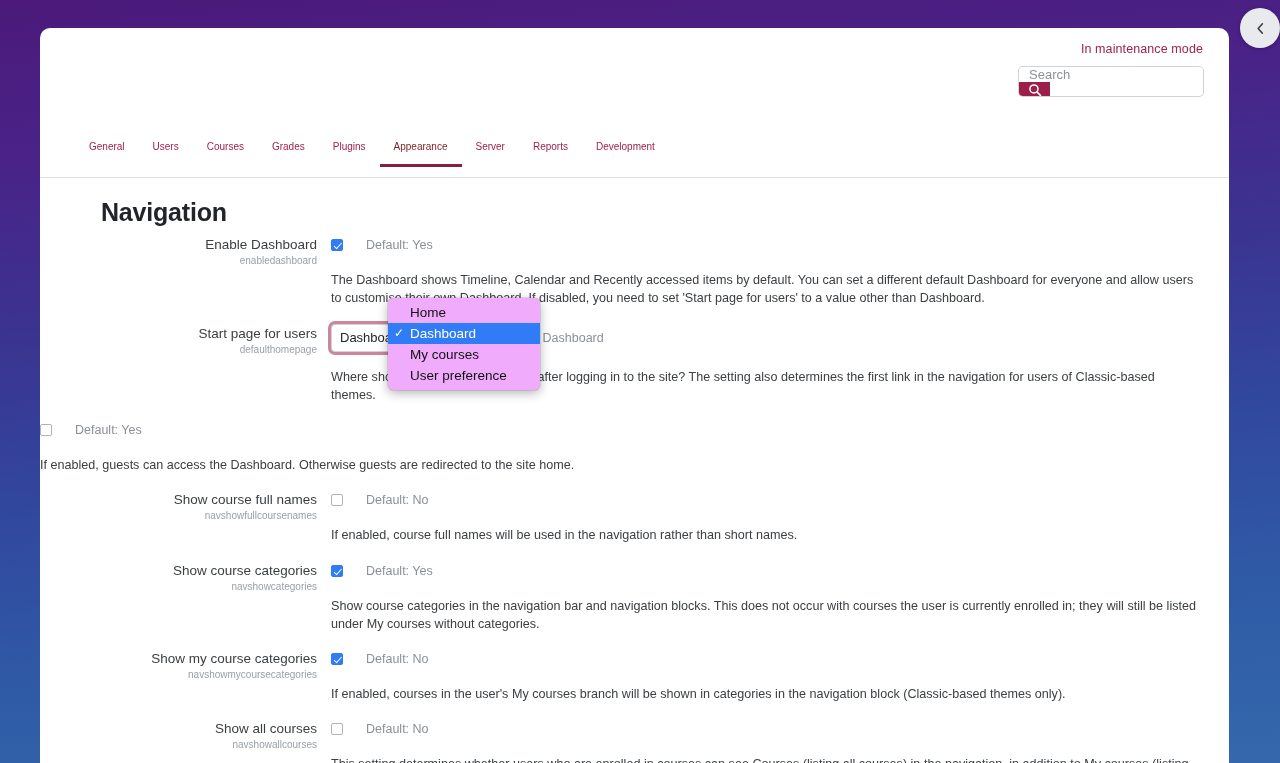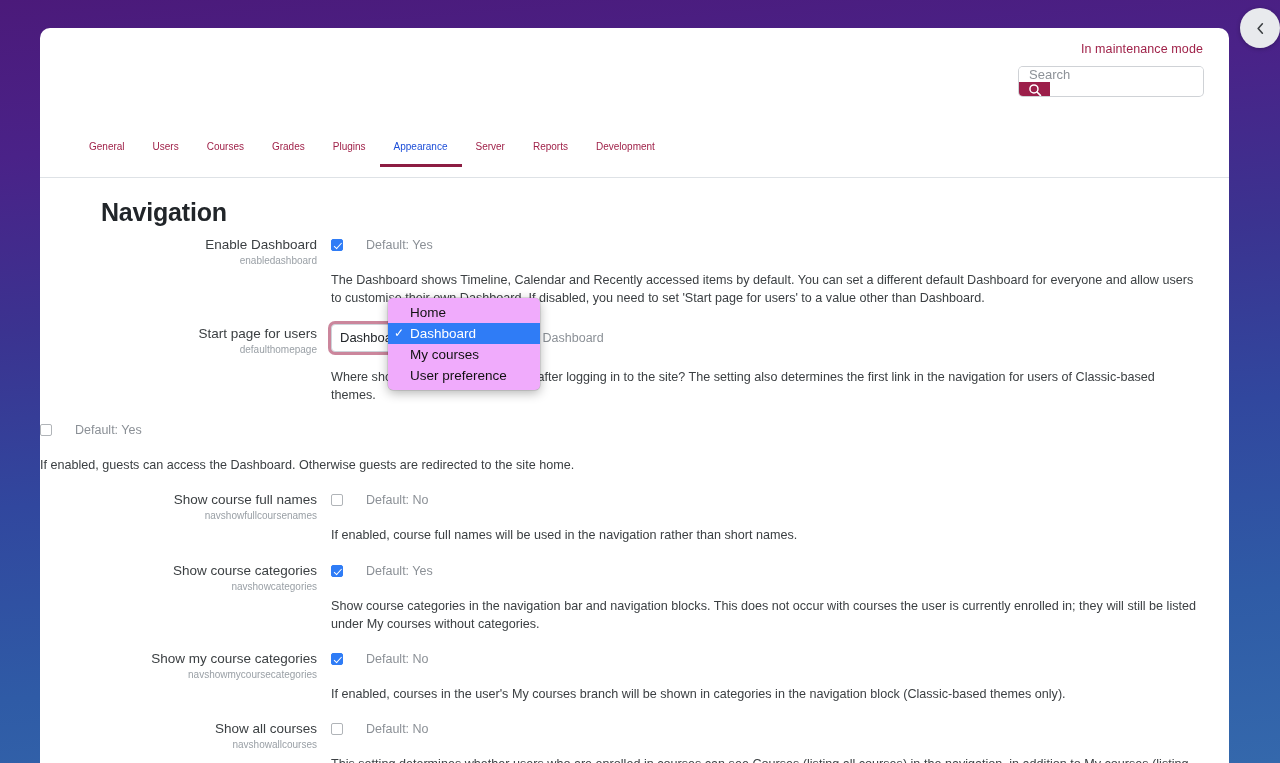--- a/index.html
+++ b/index.html
@@ -78,21 +78,21 @@
   }
   .tab {
     font-size: 10px;
     color: #a0234a;
     padding: 3px 14px 14px 14px;
     cursor: pointer;
     white-space: nowrap;
     position: relative;
   }
   .tab.active {
-    color: #1d4ed8;
+    color: #7f1d1d;
     font-weight: 400;
   }
   .tab.active::after {
     content: "";
     position: absolute;
     left: 0; right: 0; bottom: -1px;
     height: 3px;
     background: #8c1d42;
   }
 

